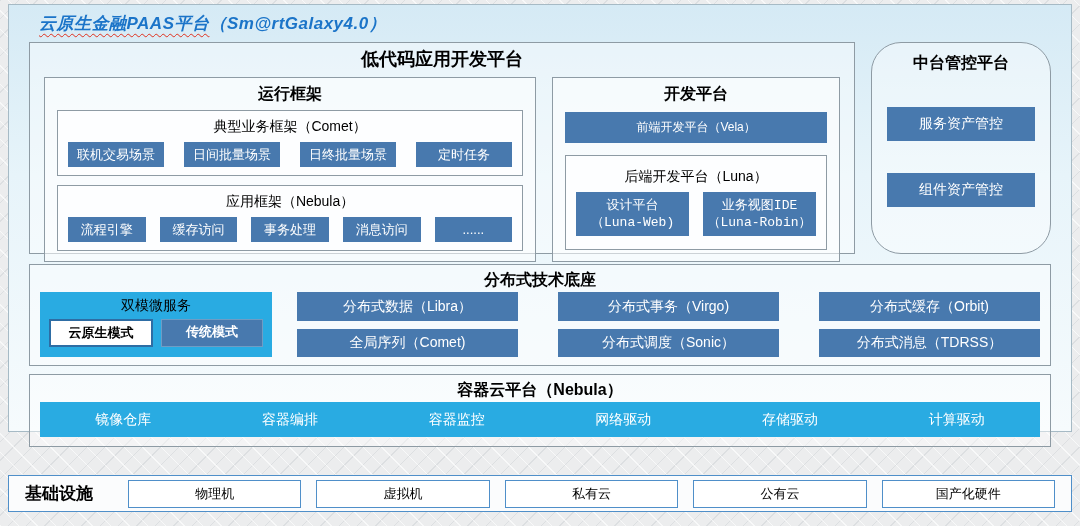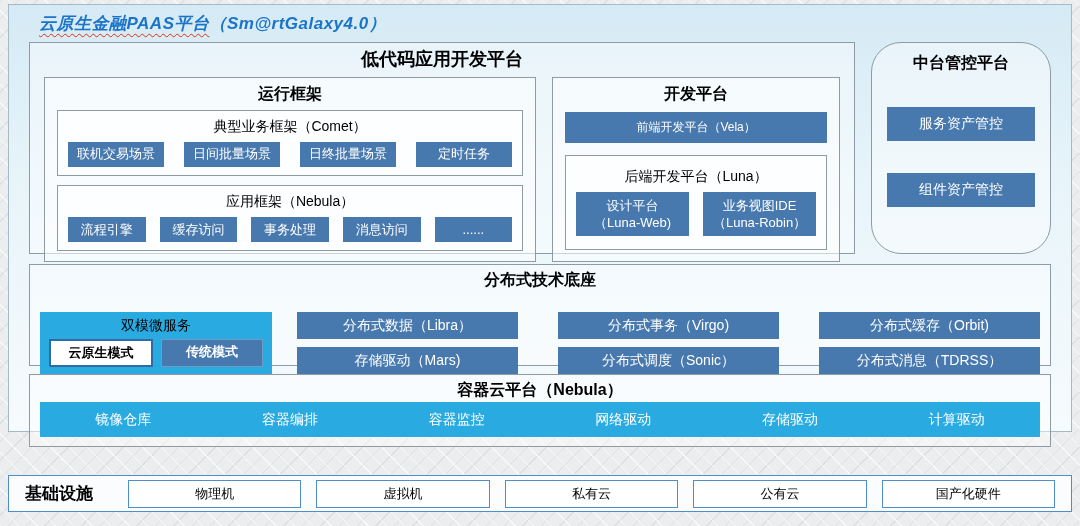--- a/index.html
+++ b/index.html
@@ -25,36 +25,36 @@
   .h2 { text-align:center; font-weight:bold; font-size:16px; line-height:24px; }
   .h3 { text-align:center; font-size:14px; line-height:20px; padding:2px 0 6px; }
   .top-row { display:flex; gap:16px; height:212px; }
   .lowcode { flex:1; display:flex; flex-direction:column; padding:3px 14px 11px; }
   .lowcode-body { flex:1; display:flex; gap:16px; margin-top:5px; }
   .runtime { flex:1.78; display:flex; flex-direction:column; padding:2px 12px 10px; background:rgba(255,255,255,.55); }
   .runtime .h2 { padding:2px 0 4px; }
   .sub { flex:1; display:flex; flex-direction:column; justify-content:center; padding:3px 10px 8px; }
   .sub + .sub { margin-top:9px; }
   .row { display:flex; }
-  .gap20 { gap:20px;font-family:Liberation Mono, monospace; } .gap14 { gap:14px; } .gap8 { gap:8px; }
+  .gap20 { gap:20px; } .gap14 { gap:14px; } .gap8 { gap:8px; }
   .btn {
     flex:1; background:#4879ae; color:#fff; text-align:center;
     font-size:13px; line-height:15px; padding:5px 2px; white-space:nowrap;
   }
   .dev { flex:1; display:flex; flex-direction:column; padding:2px 12px 11px; background:rgba(255,255,255,.55); }
   .dev .h2 { padding:2px 0 4px; }
   .vela { flex:none; display:block; font-size:12px; padding:8px 0; margin-top:2px; }
   .luna { margin-top:12px; flex:1; display:flex; flex-direction:column; justify-content:center; padding:4px 10px 9px; }
   .two-line span { display:block; }
-  .two-line { line-height:17px; padding:5px 0; }
+  .two-line { line-height:17px; padding:5px 0;font-family:Liberation Mono, monospace; }
   .governance { width:180px; display:flex; flex-direction:column; padding:8px 15px 14px;border-radius:30px; }
   .gov-list { flex:1; display:flex; flex-direction:column; justify-content:space-evenly; }
   .gov-btn { background:#4879ae; color:#fff; text-align:center; font-size:14px; padding:8px 0; }
   .dist { margin-top:10px; height:102px; padding:3px 10px 8px; display:flex; flex-direction:column; }
-  .dist-body { flex:1; display:flex; gap:25px; margin-top:20px; align-items:stretch;justify-content:flex-end; }
+  .dist-body { flex:1; display:flex; gap:25px; margin-top:0; align-items:stretch;justify-content:flex-end; }
   .dual { width:232px; background:#29abe2; padding:2px 9px 7px; }
   .dual-title { text-align:center; font-size:14px; line-height:22px; color:#000; padding-bottom:3px; }
   .mode { flex:1; text-align:center; font-size:13px; font-weight:bold; padding:4px 0; line-height:16px; }
   .mode-native { background:#fff; color:#000; border:2px solid #2e6da4; }
   .mode-trad { background:#4879ae; color:#fff; border:1px solid #6f9cc4; }
   .dist-grid { flex:1; display:grid; grid-template-columns:repeat(3,1fr); gap:8px 40px; }
   .dist-grid .btn { font-size:14px; display:flex; align-items:center; justify-content:center; padding:0; }
   .containercloud { margin-top:8px; height:73px; padding:3px 10px 9px; display:flex; flex-direction:column; }
   .container-row { flex:1; display:flex; }
   .cyan { background:#29abe2; font-size:14px; display:flex; align-items:center; justify-content:center; padding:0; }
@@ -142,21 +142,21 @@
         <div class="dual-title">双模微服务</div>
         <div class="row gap8">
           <div class="mode mode-native">云原生模式</div>
           <div class="mode mode-trad">传统模式</div>
         </div>
       </div>
       <div class="dist-grid">
         <div class="btn">分布式数据（Libra）</div>
         <div class="btn">分布式事务（Virgo)</div>
         <div class="btn">分布式缓存（Orbit)</div>
-        <div class="btn">存储驱动（Mars)</div>
+        <div class="btn">全局序列（Comet)</div>
         <div class="btn">分布式调度（Sonic）</div>
         <div class="btn">分布式消息（TDRSS）</div>
       </div>
     </div>
   </div>
 
   <div class="box containercloud">
     <div class="h2">容器云平台（Nebula）</div>
     <div class="container-row">
       <div class="btn cyan">镜像仓库</div>

